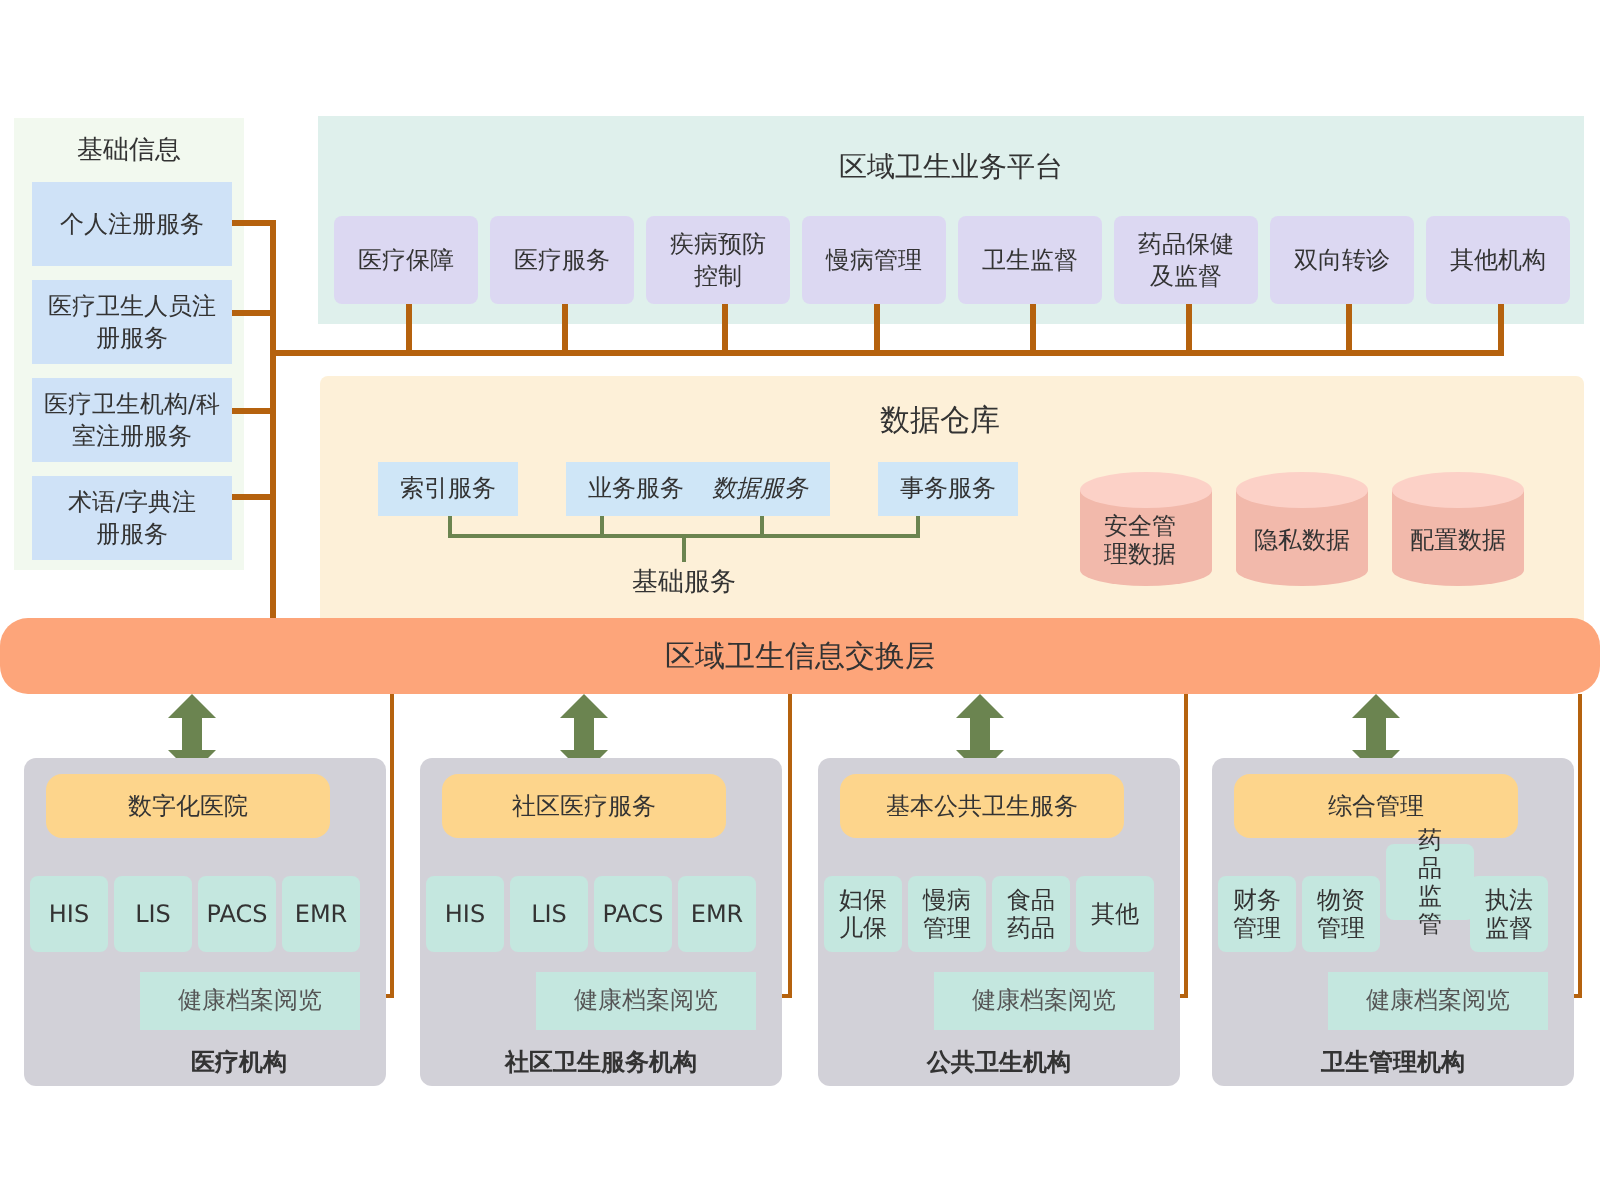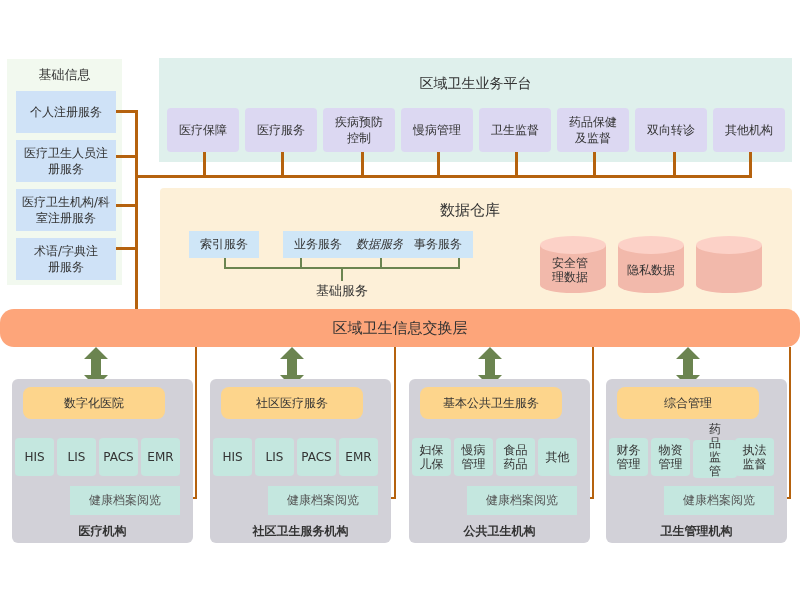--- a/index.html
+++ b/index.html
@@ -106,21 +106,21 @@
 <div class="abs center" id="warehouse-title">数据仓库</div>
 <div class="abs center svc" style="left:189px;">
     <span>索引服务</span>
   </div>
 <div class="abs center svc" style="left:267px;margin-left:16px;">
     <span>业务服务</span>
   </div>
 <div class="abs center svc" style="left:345px;font-style:italic;">
     <span>数据服务</span>
   </div>
-<div class="abs center svc" style="left:403px;">
+<div class="abs center svc" style="left:439px;">
     <span>事务服务</span>
   </div>
 <div class="gline" style="left:224px;top:258px;width:2px;height:11px;"></div>
 <div class="gline" style="left:300px;top:258px;width:2px;height:11px;"></div>
 <div class="gline" style="left:380px;top:258px;width:2px;height:11px;"></div>
 <div class="gline" style="left:458px;top:258px;width:2px;height:11px;"></div>
 <div class="gline" style="left:224px;top:267px;width:236px;height:2px;"></div>
 <div class="gline" style="left:341px;top:267px;width:2px;height:14px;"></div>
 <div class="abs center" id="base-service">基础服务</div>
 
@@ -136,20 +136,21 @@
     <path d="M0 10 L0 50 A33 8 0 0 0 66 50 L66 10 Z" fill="#f2b9ab"></path>
     <ellipse cx="33" cy="10" rx="33" ry="9" fill="#fcd1c7"></ellipse>
   </svg>
   <div class="cyl-label">隐私数据</div>
 </div>
 <div class="abs cyl" style="left:696px;">
   <svg width="66" height="60" viewBox="0 0 66 60">
     <path d="M0 10 L0 50 A33 8 0 0 0 66 50 L66 10 Z" fill="#f2b9ab"></path>
     <ellipse cx="33" cy="10" rx="33" ry="9" fill="#fcd1c7"></ellipse>
   </svg>
+  <div class="cyl-label">配置数据</div>
 </div>
 
 <div class="abs center" id="exchange">
     <span>区域卫生信息交换层</span>
   </div>
 
 <div class="line" style="left:195px;top:347px;width:2px;height:152px;"></div>
 <div class="line" style="left:180px;top:497px;width:17px;height:2px;"></div>
 <div class="line" style="left:394px;top:347px;width:2px;height:152px;"></div>
 <div class="line" style="left:378px;top:497px;width:18px;height:2px;"></div>
@@ -183,21 +184,21 @@
   </div>
 <div class="abs center sys" style="left:99px;top:438px;">
     <span>PACS</span>
   </div>
 <div class="abs center sys" style="left:141px;top:438px;">
     <span>EMR</span>
   </div>
 <div class="abs center hr" style="left:70px;top:486px;">
     <span>健康档案阅览</span>
   </div>
-<div class="abs center org-label" style="left:12px;top:522px;width:181px;">医疗机构</div>
+<div class="abs center org-label" style="left:29px;top:522px;width:181px;">医疗机构</div>
 
 <div class="abs org" style="left:210px;"></div>
 <div class="abs center org-head" style="left:221px;top:387px;">
     <span>社区医疗服务</span>
   </div>
 <div class="abs center sys" style="left:213px;top:438px;">
     <span>HIS</span>
   </div>
 <div class="abs center sys" style="left:255px;top:438px;">
     <span>LIS</span>
@@ -237,21 +238,21 @@
 <div class="abs org" style="left:606px;"></div>
 <div class="abs center org-head" style="left:617px;top:387px;">
     <span>综合管理</span>
   </div>
 <div class="abs center sys" style="left:609px;top:438px;padding:0 6px;">
     <span>财务管理</span>
   </div>
 <div class="abs center sys" style="left:651px;top:438px;padding:0 6px;">
     <span>物资管理</span>
   </div>
-<div class="abs center sys" style="left:693px;top:440px;padding:0 22px;align-items:flex-end;">
+<div class="abs center sys" style="left:693px;top:422px;padding:0 22px;">
     <span>药品监管</span>
   </div>
 <div class="abs center sys" style="left:735px;top:438px;padding:0 6px;">
     <span>执法监督</span>
   </div>
 <div class="abs center hr" style="left:664px;top:486px;">
     <span>健康档案阅览</span>
   </div>
 <div class="abs center org-label" style="left:606px;top:522px;width:181px;">卫生管理机构</div>
 

